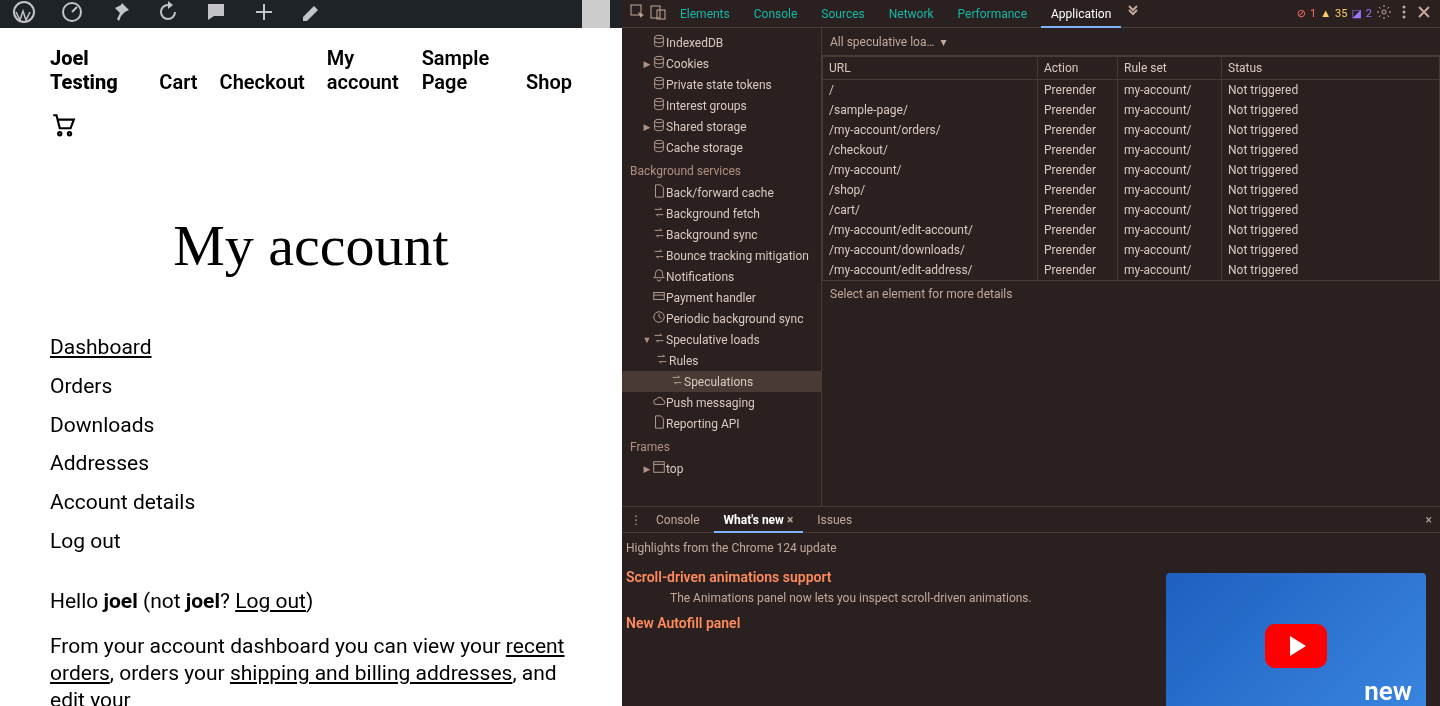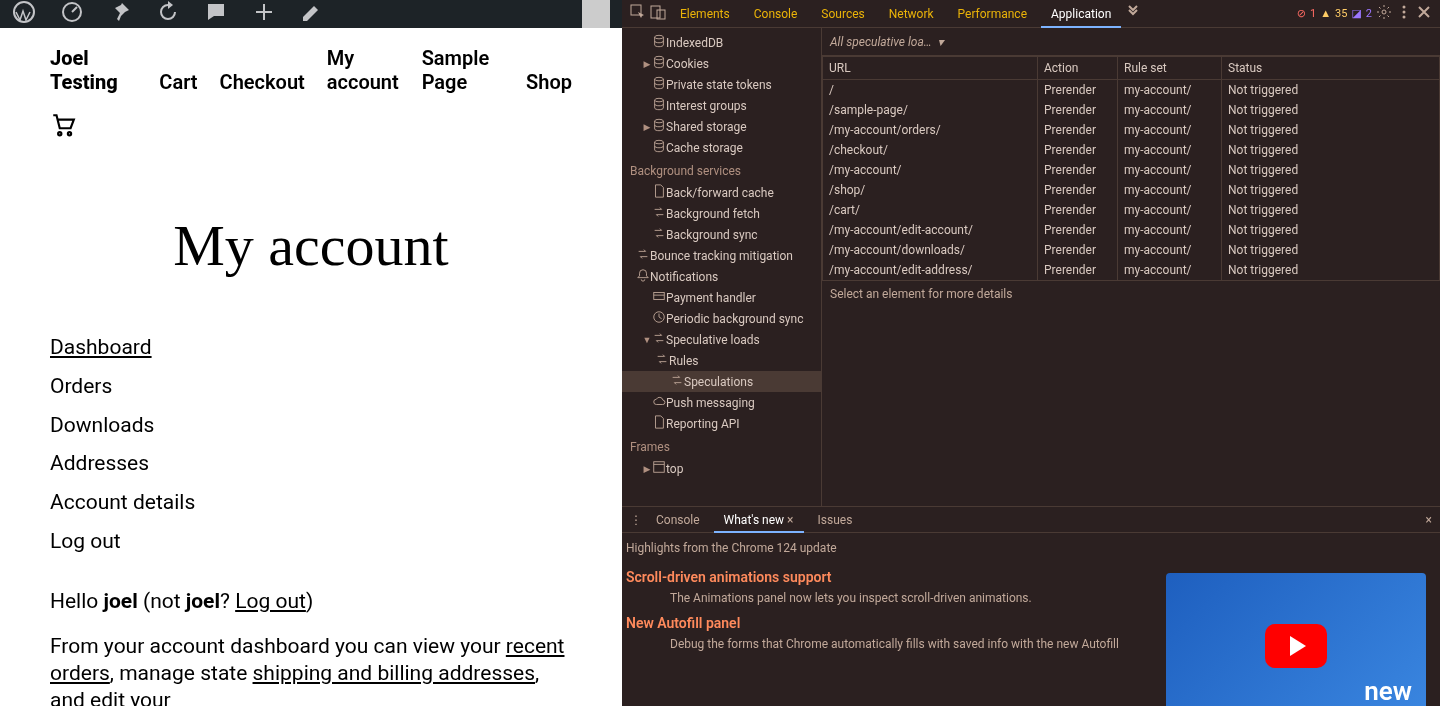--- a/index.html
+++ b/index.html
@@ -17,46 +17,46 @@
 .cartrow svg { width:26px; height:26px; stroke:#000; fill:none; stroke-width:2; }
 .main { padding:70px 50px 0 50px; }
 .ptitle { font-family:Georgia,serif; font-size:58px; font-weight:400; text-align:center; margin-bottom:50px; }
 .acctnav { font-size:21px; line-height:1.75; }
 .acctnav div { margin-bottom:2px; }
 .ul { text-decoration:underline; }
 .body { font-size:21px; line-height:1.3; margin-top:28px; }
 
 .dt { width:818px; background:#2b2020; color:#d9c9c0; display:flex; flex-direction:column; font-size:12px; }
 .dt .tabs { height:28px; display:flex; align-items:center; border-bottom:1px solid #4a3a34; padding:0 8px; gap:4px; }
-.dt .tabs .tab { padding:0 10px; height:28px; line-height:28px; cursor:pointer; color:#eab308; }
+.dt .tabs .tab { padding:0 10px; height:28px; line-height:28px; cursor:pointer; color:#14b8a6; }
 .dt .tabs .tab.act { border-bottom:2px solid #7db3ff; color:#fff; }
 .dt .tabs .sp { flex:1; }
 .dt .tabs .ic svg { width:16px; height:16px; fill:#c2a99a; }
 .badge { display:flex; align-items:center; gap:4px; font-size:11px; }
 .bd-e { color:#ff6b63; }
 .bd-w { color:#ffcc66; }
 .bd-i { color:#9c76ff; }
 .split { flex:1; display:flex; min-height:0; }
 .tree { width:200px; border-right:1px solid #4a3a34; overflow:hidden; padding-top:4px; }
 .tnode { display:flex; align-items:center; gap:0; padding:2px 4px; white-space:nowrap; cursor:pointer; }
 .tnode .arr { width:10px; text-align:center; color:#b09080; font-size:9px; }
 .tnode .tic svg { width:14px; height:14px; fill:#c2a99a; }
 .tnode.sel { background:#4a3a34; }
 .thead { color:#b09080; padding:6px 8px 4px 8px; }
 .right { flex:1; display:flex; flex-direction:column; }
-.filter { height:28px; display:flex; align-items:center; padding:0 8px; border-bottom:1px solid #4a3a34; color:#c2a99a;font-style:italic; }
+.filter { height:28px; display:flex; align-items:center; padding:0 8px; border-bottom:1px solid #4a3a34; color:#c2a99a; }
 .filter .drop { cursor:pointer; }
 .tbl { border-collapse:collapse; width:100%; font-size:12px; }
 .tbl th { text-align:left; padding:4px 6px; border:1px solid #4a3a34; color:#d9c9c0; font-weight:400; background:#2b2020; }
 .tbl td { padding:3px 6px; border-left:1px solid #4a3a34; border-right:1px solid #4a3a34; }
 .detail { border-top:1px solid #4a3a34; flex:1; padding:6px 8px; color:#c2a99a; }
 .drawer { height:200px; border-top:1px solid #4a3a34; display:flex; flex-direction:column; }
 .drawer .dtabs { height:26px; display:flex; align-items:center; border-bottom:1px solid #4a3a34; padding:0 8px; gap:4px; }
 .drawer .dtabs .tab { padding:0 10px; color:#c2a99a; cursor:pointer; height:26px; line-height:26px; }
-.drawer .dtabs .tab.act { border-bottom:2px solid #7db3ff; color:#fff; }
+.drawer .dtabs .tab.act { border-bottom:2px solid #7db3ff; color:#fff;font-weight:bold; }
 .drawer .dtabs .sp { flex:1; }
 .drawer .dtabs .x { cursor:pointer; color:#c2a99a; }
 .dbody { flex:1; padding:8px 4px; overflow:hidden; position:relative; }
 .hl { color:#c2a99a; font-size:12px; margin-bottom:14px; }
 .nh { color:#ff8a5c; font-weight:600; font-size:14px; margin-top:10px; margin-bottom:6px; }
 .np { color:#c2a99a; font-size:12px;margin-left:44px; }
 .thumb { position:absolute; right:14px; top:40px; width:260px; height:145px; background:linear-gradient(135deg,#1e5fbf,#3a86e0); border-radius:4px; display:flex; align-items:center; justify-content:center; }
 .thumb .play { width:62px; height:44px; background:#ff0000; border-radius:10px; display:flex; align-items:center; justify-content:center; }
 .thumb .play::after { content:""; border-left:16px solid #fff; border-top:10px solid transparent; border-bottom:10px solid transparent; margin-left:4px; }
 .thumb .tnew { position:absolute; right:14px; bottom:12px; color:#fff; font-size:26px; font-weight:600; }
@@ -117,21 +117,21 @@
       <div><span>Downloads</span></div>
       <div><span>Addresses</span></div>
       <div><span>Account details</span></div>
       <div><span>Log out</span></div>
     </div>
     <div class="body">
       <p>
         <span>Hello </span><b>joel</b><span> (not </span><b>joel</b><span>? </span><span class="ul">Log out</span><span>)</span>
       </p>
       <p style="margin-top:18px;">
-        <span>From your account dashboard you can view your </span><span class="ul">recent orders</span><span>, manage state </span><span class="ul">shipping and billing addresses</span><span>, and </span><span class="ul">edit your</span>
+        <span>From your account dashboard you can view your </span><span class="ul">recent orders</span><span>, orders your </span><span class="ul">shipping and billing addresses</span><span>, and </span><span class="ul">edit your</span>
       </p>
     </div>
   </div>
 </div>
 
 <div class="dt">
   <div class="tabs">
     <span class="ic"><svg viewBox="0 0 16 16">
           <rect x="1" y="1" width="10" height="10" fill="none" stroke="#c2a99a"></rect>
           <path d="M8 8l6 3-2 1-1 2z" fill="#c2a99a"></path>
@@ -239,28 +239,28 @@
             </svg></span>
           <span>Background fetch</span>
         </div>
         <div class="tnode" style="padding-left: 20px;">
           <span class="arr"></span>
           <span class="tic"><svg viewBox="0 0 16 16">
               <path d="M3 5h8l-2-2M13 11H5l2 2" fill="none" stroke="#c2a99a"></path>
             </svg></span>
           <span>Background sync</span>
         </div>
-        <div class="tnode" style="padding-left: 4px;">
+        <div class="tnode" style="padding-left: 20px;">
           <span class="arr"></span>
           <span class="tic"><svg viewBox="0 0 16 16">
               <path d="M3 5h8l-2-2M13 11H5l2 2" fill="none" stroke="#c2a99a"></path>
             </svg></span>
           <span>Bounce tracking mitigation</span>
         </div>
-        <div class="tnode" style="padding-left: 4px;">
+        <div class="tnode" style="padding-left: 20px;">
           <span class="arr"></span>
           <span class="tic"><svg viewBox="0 0 16 16">
               <path d="M8 2a4 4 0 0 0-4 4v3l-2 2h12l-2-2V6a4 4 0 0 0-4-4zM6 13a2 2 0 0 0 4 0" fill="none" stroke="#c2a99a"></path>
             </svg></span>
           <span>Notifications</span>
         </div>
         <div class="tnode" style="padding-left: 20px;">
           <span class="arr"></span>
           <span class="tic"><svg viewBox="0 0 16 16">
               <rect x="2" y="4" width="12" height="8" fill="none" stroke="#c2a99a"></rect>
@@ -408,20 +408,19 @@
       <span class="tab act"><span>What's new</span> <span class="x">×</span></span>
       <span class="tab">Issues</span>
       <span class="sp"></span>
       <span class="x">×</span>
     </div>
     <div class="dbody">
       <div class="hl">Highlights from the Chrome 124 update</div>
       <div class="nh">Scroll-driven animations support</div>
       <div class="np">The Animations panel now lets you inspect scroll-driven animations.</div>
       <div class="nh">New Autofill panel</div>
-      <div class="np">Debug the forms that Chrome automatically fills with saved info with the new Autofill</div>
       <div class="thumb">
         <div class="play"></div>
         <div class="tnew">new</div>
       </div>
     </div>
   </div>
 </div>
 
 </body></html>

